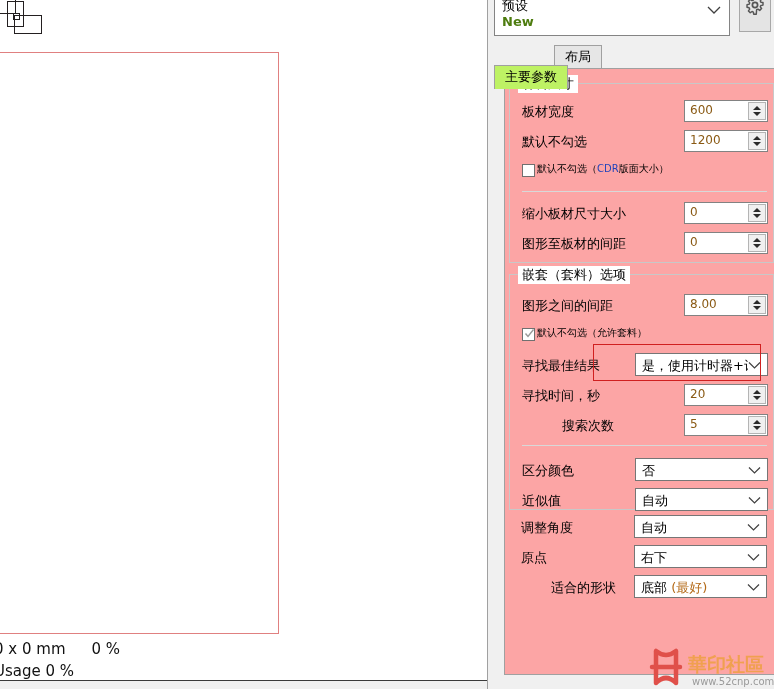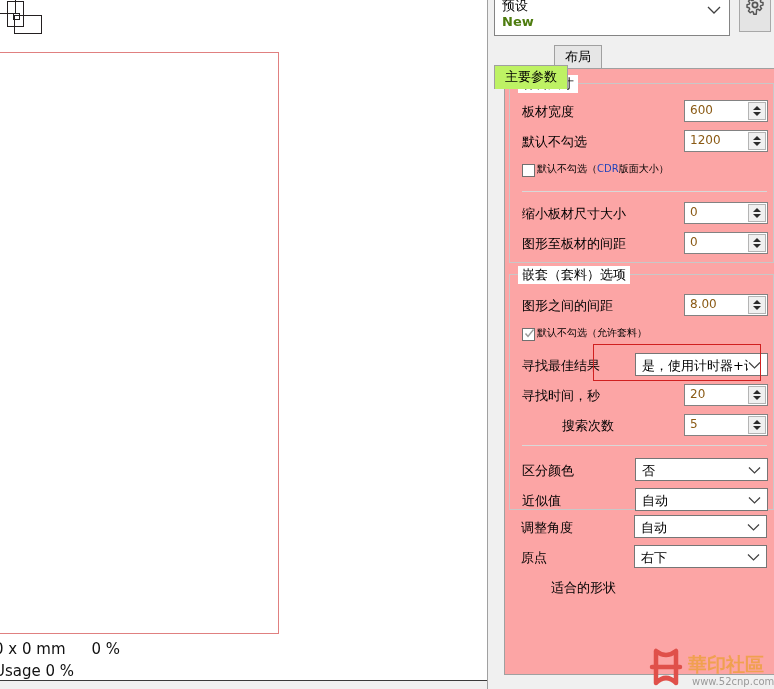--- a/index.html
+++ b/index.html
@@ -541,20 +541,26 @@
 
     <div class="field-label" style="left:16px; top:480px;">原点</div>
     <div class="combo" style="left:129px; top:476px; width:133px;">
       <div class="combo-text">右下</div>
       <svg class="combo-chev" viewBox="0 0 13 9">
         <path d="M1 1.5 L6.5 7 L12 1.5" stroke="#404040" stroke-width="1.2" fill="none"></path>
       </svg>
     </div>
 
     <div class="field-label" style="left:16px; top:510px;margin-left:30px;">适合的形状</div>
+    <div class="combo" style="left:129px; top:506px; width:133px;">
+      <div class="combo-text"><span>底部 </span><span class="accent-orange">(最好)</span></div>
+      <svg class="combo-chev" viewBox="0 0 13 9">
+        <path d="M1 1.5 L6.5 7 L12 1.5" stroke="#404040" stroke-width="1.2" fill="none"></path>
+      </svg>
+    </div>
 
   </div>
 </div>
 
 <div id="highlight-box"></div>
 
 <div id="watermark">
   <svg width="126" height="46" viewBox="0 0 126 46">
     <path d="M8 8 L8 40 M28 8 L28 40 M8 8 Q18 16 28 8 M8 40 Q18 30 28 40 M4 24 L32 24" stroke="#e0504a" stroke-width="4.5" fill="none" stroke-linecap="round"></path>
     <text x="40" y="28" font-family="'DejaVu Sans','Liberation Sans',sans-serif" font-size="19" fill="#f0a050" font-weight="bold">華印社區</text>

